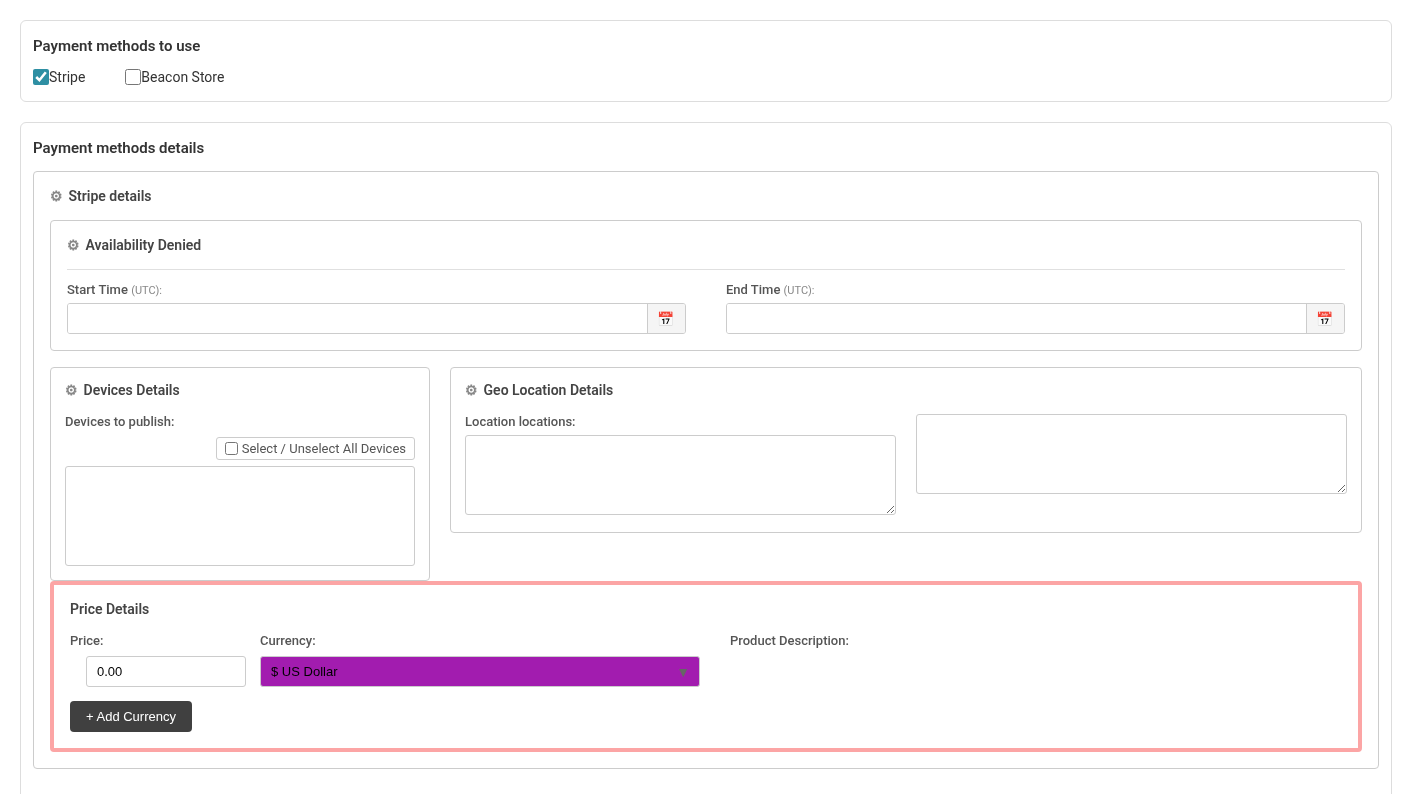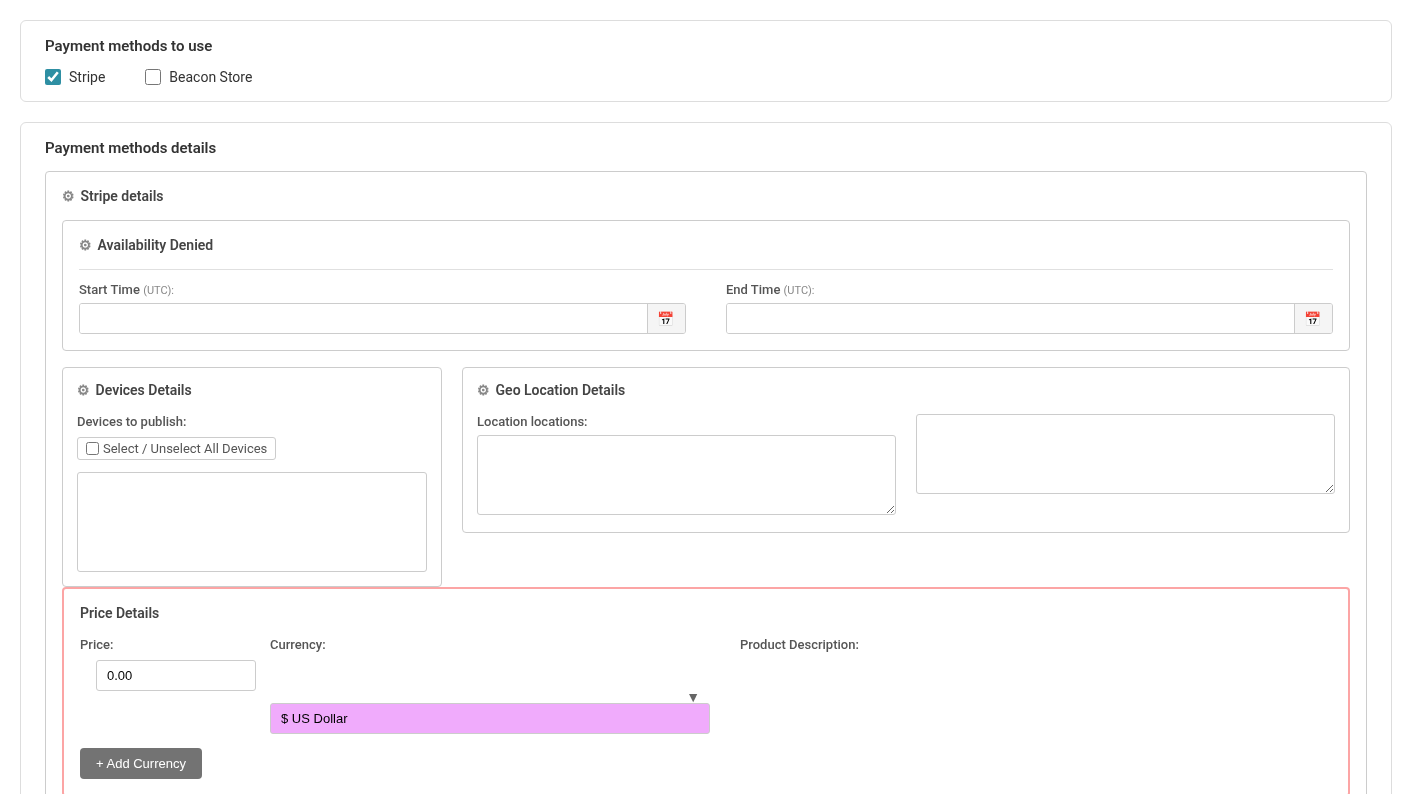--- a/index.html
+++ b/index.html
@@ -6,37 +6,36 @@
     body {
       font-family: -apple-system, BlinkMacSystemFont, 'Segoe UI', Roboto, sans-serif;
       font-size: 14px;
       color: #333;
       background: #fff;
       padding: 20px;
     }
     .outer-section {
       border: 1px solid #ddd;
       border-radius: 6px;
-      padding: 16px 24px;
+      padding: 16px 12px;
       margin-bottom: 20px;
     }
     .section-title {
       font-size: 15px;
       font-weight: 600;
       color: #333;
       margin-bottom: 14px;
     }
     .checkbox-row {
       display: flex;
       align-items: center;
       gap: 40px;
     }
     .checkbox-item {
       display: flex;
-      gap: 8px;
     }
     .checkbox-item input[type="checkbox"] {
       width: 16px;
       height: 16px;
       accent-color: #2e8fa3;
     }
     .inner-section {
       border: 1px solid #ccc;
       border-radius: 4px;
       padding: 16px;
@@ -113,22 +112,22 @@
       padding: 14px;
     }
     .devices-header {
       font-size: 13px;
       font-weight: 500;
       color: #555;
       margin-bottom: 8px;
     }
     .select-all-row {
       display: flex;
-      justify-content: flex-start;
-      margin-bottom: 12px;
+      justify-content: flex-end;
+      margin-bottom: 6px;
     }
     .select-all-label {
       display: flex;
       align-items: center;
       gap: 4px;
       font-size: 13px;
       color: #555;
       border: 1px solid #ccc;
       padding: 3px 8px;
       border-radius: 3px;
@@ -167,21 +166,21 @@
       width: 100%;
       height: 80px;
       border: 1px solid #ccc;
       border-radius: 3px;
       padding: 6px 8px;
       font-size: 13px;
       resize: vertical;
       outline: none;
     }
     .price-section {
-      border: 2px solid #fca5a5;
+      border: 4px solid #fca5a5;
       border-radius: 4px;
       padding: 16px;
     }
     .price-title {
       font-size: 14px;
       font-weight: 600;
       color: #444;
       margin-bottom: 16px;
     }
     .price-row {
@@ -221,45 +220,44 @@
     .currency-select-wrap {
       position: relative;
     }
     .currency-select {
       width: 100%;
       border: 1px solid #ccc;
       border-radius: 3px;
       padding: 7px 30px 7px 10px;
       font-size: 13px;
       outline: none;
-      background: #f0abfc;
+      background: #a21caf;
       appearance: none;
       -webkit-appearance: none;
       cursor: pointer;
-      margin-top: 43px;
     }
     .currency-select-arrow {
       position: absolute;
       right: 10px;
       top: 50%;
       transform: translateY(-50%);
       pointer-events: none;
       color: #666;
     }
     .desc-input {
       border: 1px solid #ccc;
       border-radius: 3px;
       padding: 7px 10px;
       font-size: 13px;
       outline: none;
       width: 100%;
       color: #999;
     }
     .add-currency-btn {
-      background: #737373;
+      background: #404040;
       color: #fff;
       border: none;
       border-radius: 4px;
       padding: 8px 16px;
       font-size: 13px;
       cursor: pointer;
       display: flex;
       align-items: center;
       gap: 5px;
     }

